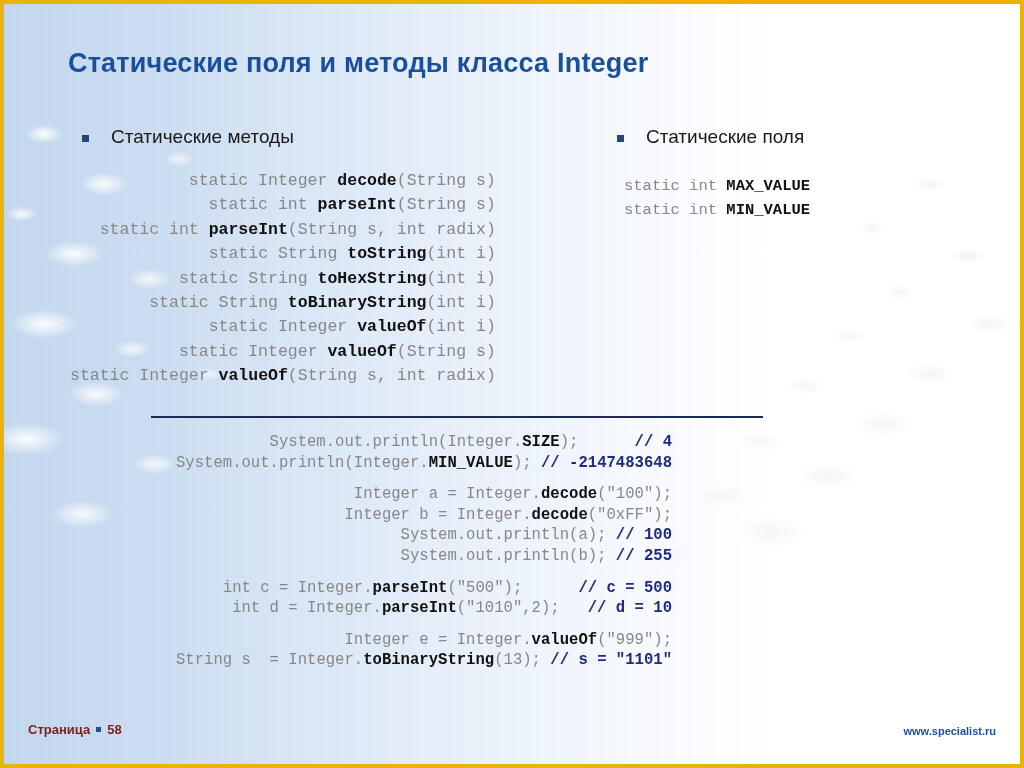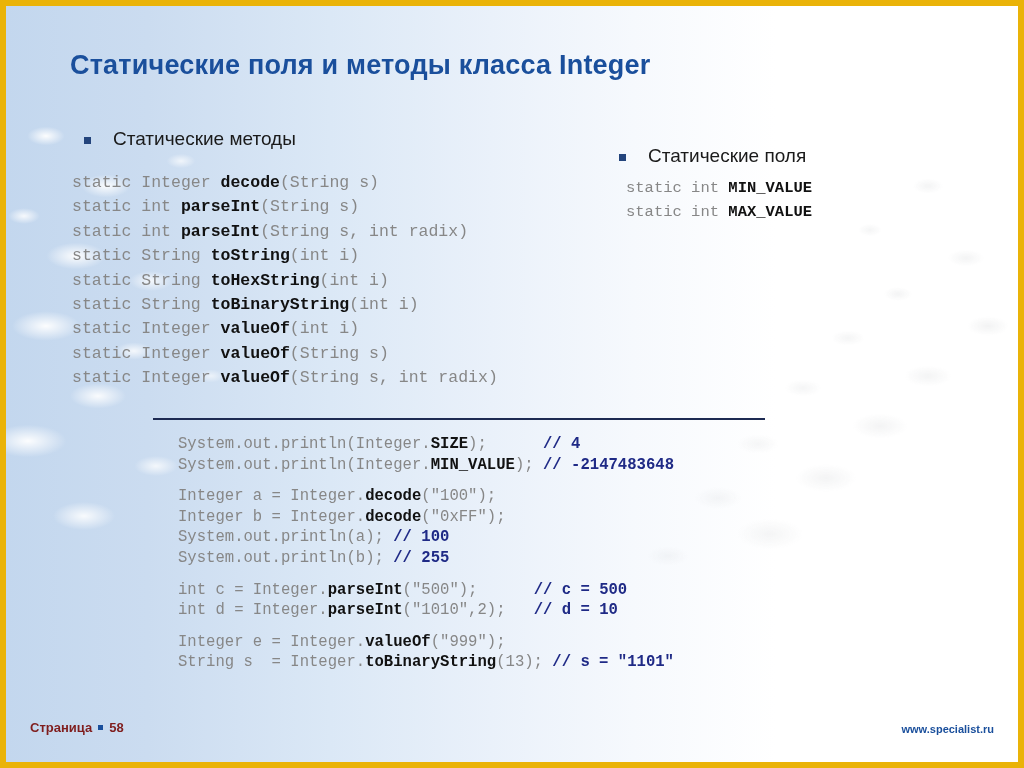--- a/index.html
+++ b/index.html
@@ -14,21 +14,21 @@
     overflow: hidden;
     font-family: "Liberation Sans", sans-serif;
   }
 
   
   .slide {
     position: relative;
     width: 1024px;
     height: 768px;
     box-sizing: border-box;
-    border: 6px solid #eab308;
+    border: 4px solid #eab308;
     background: #ffffff;
     overflow: hidden;
   }
 
   
   .bg-gradient {
     position: absolute;
     inset: 0;
     background: linear-gradient(to right,
         #c3d7ee 0%,
@@ -120,28 +120,29 @@
   .bullet-head .sq {
     display: inline-block;
     width: 7px;
     height: 7px;
     background: #23447c;
     flex: 0 0 auto;
     position: relative;
     top: 1px;
   }
   #head-methods { left: 78px; top: 122px; }
-  #head-fields  { left: 613px; top: 139px; }
+  #head-fields  { left: 613px; top: 122px; }
 
   
   .code {
     position: absolute;
     font-family: "Liberation Mono", "DejaVu Sans Mono", monospace;
     color: #878787;
     white-space: pre;
+    text-align: right;
   }
   .code b { color: #111111; font-weight: bold; }
   .code .cmt { color: #1f2a86; font-weight: bold; }
 
   #methods-code {
     left: 66px;
     top: 165px;
     font-size: 16.5px;
     line-height: 24.4px;
   }
@@ -219,21 +220,21 @@
       <span>Статические методы</span>
     </div>
 
     <div class="code" id="methods-code"><div><span>static Integer </span><b>decode</b><span>(String s)</span></div><div><span>static int </span><b>parseInt</b><span>(String s)</span></div><div><span>static int </span><b>parseInt</b><span>(String s, int radix)</span></div><div><span>static String </span><b>toString</b><span>(int i)</span></div><div><span>static String </span><b>toHexString</b><span>(int i)</span></div><div><span>static String </span><b>toBinaryString</b><span>(int i)</span></div><div><span>static Integer </span><b>valueOf</b><span>(int i)</span></div><div><span>static Integer </span><b>valueOf</b><span>(String s)</span></div><div><span>static Integer </span><b>valueOf</b><span>(String s, int radix)</span></div></div>
 
     <div class="bullet-head" id="head-fields">
       <span class="sq"></span>
       <span>Статические поля</span>
     </div>
 
-    <div class="code" id="fields-code"><div><span>static int </span><b>MIN_VALUE</b></div><div><span>static int </span><b>MAX_VALUE</b></div></div>
+    <div class="code" id="fields-code"><div><span>static int </span><b>MAX_VALUE</b></div><div><span>static int </span><b>MIN_VALUE</b></div></div>
 
     <div class="rule"></div>
 
     <div class="code" id="example-code"><div><span>System.out.println(Integer.</span><b>SIZE</b><span>);      </span><span class="cmt">// 4</span></div><div><span>System.out.println(Integer.</span><b>MIN_VALUE</b><span>); </span><span class="cmt">// -2147483648</span></div><span class="blank"> </span><div><span>Integer a = Integer.</span><b>decode</b><span>("100");</span></div><div><span>Integer b = Integer.</span><b>decode</b><span>("0xFF");</span></div><div><span>System.out.println(a); </span><span class="cmt">// 100</span></div><div><span>System.out.println(b); </span><span class="cmt">// 255</span></div><span class="blank"> </span><div><span>int c = Integer.</span><b>parseInt</b><span>("500");      </span><span class="cmt">// c = 500</span></div><div><span>int d = Integer.</span><b>parseInt</b><span>("1010",2);   </span><span class="cmt">// d = 10</span></div><span class="blank"> </span><div><span>Integer e = Integer.</span><b>valueOf</b><span>("999");</span></div><div><span>String s  = Integer.</span><b>toBinaryString</b><span>(13); </span><span class="cmt">// s = "1101"</span></div></div>
 
     <div class="footer-left">
       <span>Страница</span>
       <span class="sq"></span>
       <span>58</span>
     </div>

